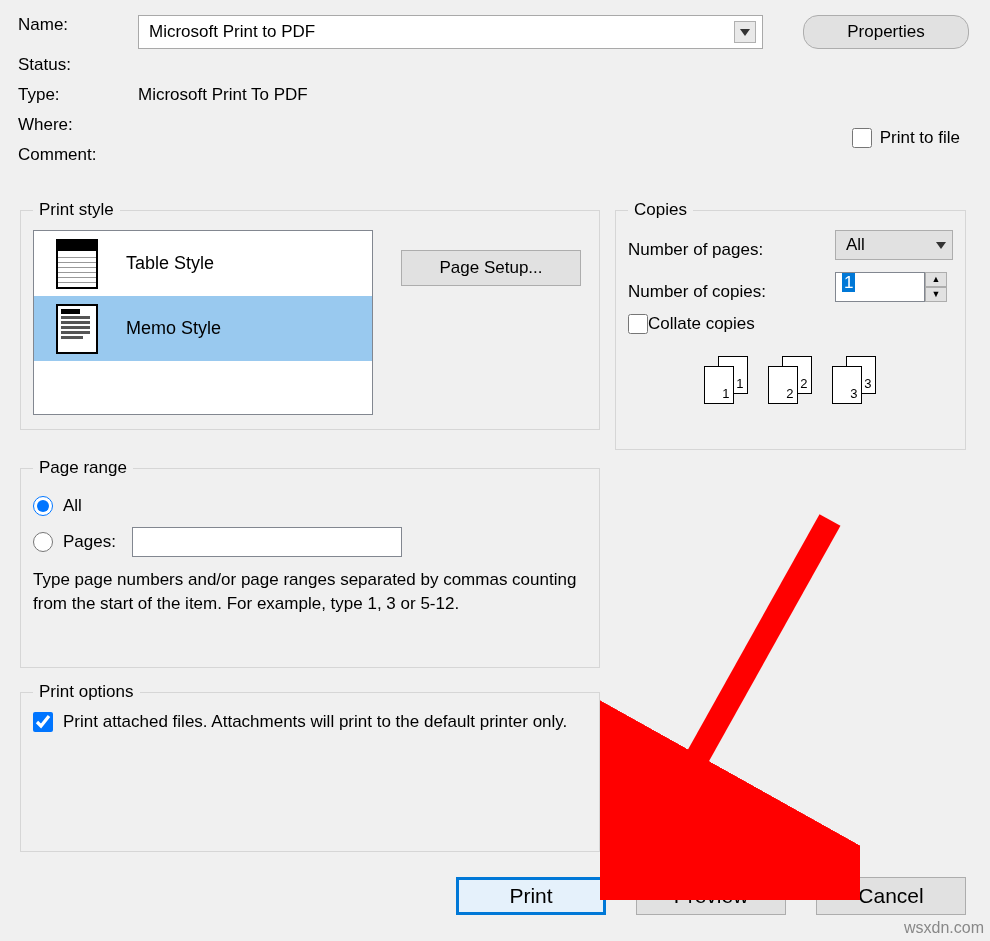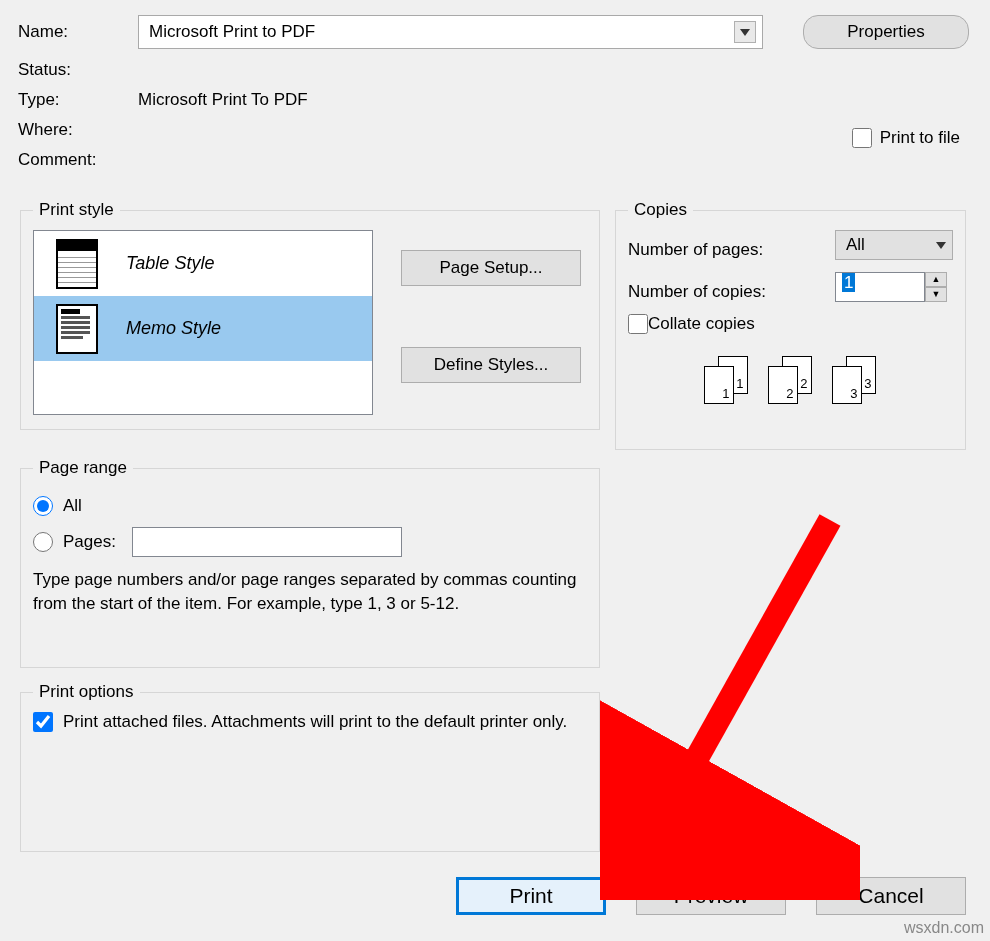--- a/index.html
+++ b/index.html
@@ -13,21 +13,21 @@
   width: 990px;
   height: 941px;
   overflow: hidden;
   position: relative;
 }
 .dialog {
   padding: 15px 18px;
 }
 .printer-row {
   display: flex;
-  align-items: center;
+  align-items: flex-start;
   margin-bottom: 6px;
 }
 .label-col {
   width: 120px;
 }
 .printer-select {
   width: 625px;
   height: 34px;
   background: #fff;
   border: 1px solid #a9a9a9;
@@ -49,21 +49,21 @@
   background: #e1e1e1;
   border: 1px solid #adadad;
   padding: 6px 0;
   text-align: center;
   font-family: inherit;
   font-size: 17px;
   cursor: pointer;
 }
 .btn-properties { width: 166px; margin-left: 40px; height: 34px; border-radius: 15px; }
 .info-block { margin-top: 4px; }
-.info-row { display: flex; align-items: center; height: 30px; }
+.info-row { display: flex; height: 30px; }
 .print-to-file-row {
   position: absolute;
   right: 30px;
   top: 128px;
   display: flex;
   align-items: center;
   gap: 8px;
 }
 input[type="checkbox"] {
   width: 20px; height: 20px; margin:0;
@@ -92,33 +92,32 @@
   background: #fff;
   border: 1px solid #828790;
   overflow: hidden;
 }
 .style-item {
   display: flex;
   align-items: center;
   height: 65px;
   padding-left: 22px;
   gap: 28px;
-  font-style: italic;
 }
 .style-item.selected { background: #99c9ef; }
 .style-icon {
   width: 42px; height: 50px; background:#fff; border:2px solid #000;
   display:flex; flex-direction:column; padding:3px; gap:2px;
 }
 .style-icon .line { height:3px; background:#555; }
 .style-icon.table { background:#fff; padding:0; }
 .style-icon.table .hdr { height:10px; background:#000; }
 .style-icon.table .rows { flex:1; background: repeating-linear-gradient(#fff 0 4px,#999 4px 5px); }
 .style-label { font-size: 18px; }
-.style-buttons { position:absolute; left: 380px; top: 30px; display:flex; flex-direction:column; gap: 61px; }
+.style-buttons { position:absolute; left: 380px; top: 30px; display:flex; flex-direction:column; gap: 102px; }
 .btn-style { width: 180px; height: 36px; }
 
 .copies-fs {
   position: absolute;
   left: 615px;
   top: 200px;
   width: 350px;
   height: 250px;
 }
 .copies-row { display:flex; align-items:flex-end; margin-bottom:12px; gap:12px; }
@@ -244,21 +243,20 @@
           <div class="line" style="width:90%"></div>
           <div class="line" style="width:90%"></div>
           <div class="line" style="width:90%"></div>
           <div class="line" style="width:70%"></div>
         </div>
         <span class="style-label">Memo Style</span>
       </div>
     </div>
     <div class="style-buttons">
       <button class="btn btn-style">Page Setup...</button>
-      <button class="btn btn-style">Define Styles...</button>
     </div>
   </fieldset>
 
   <fieldset class="copies-fs">
     <legend>Copies</legend>
     <div class="copies-row">
       <div class="copies-label">Number of pages:</div>
       <div class="combo-small">
         <span>All</span>
         <span class="chev"></span>

